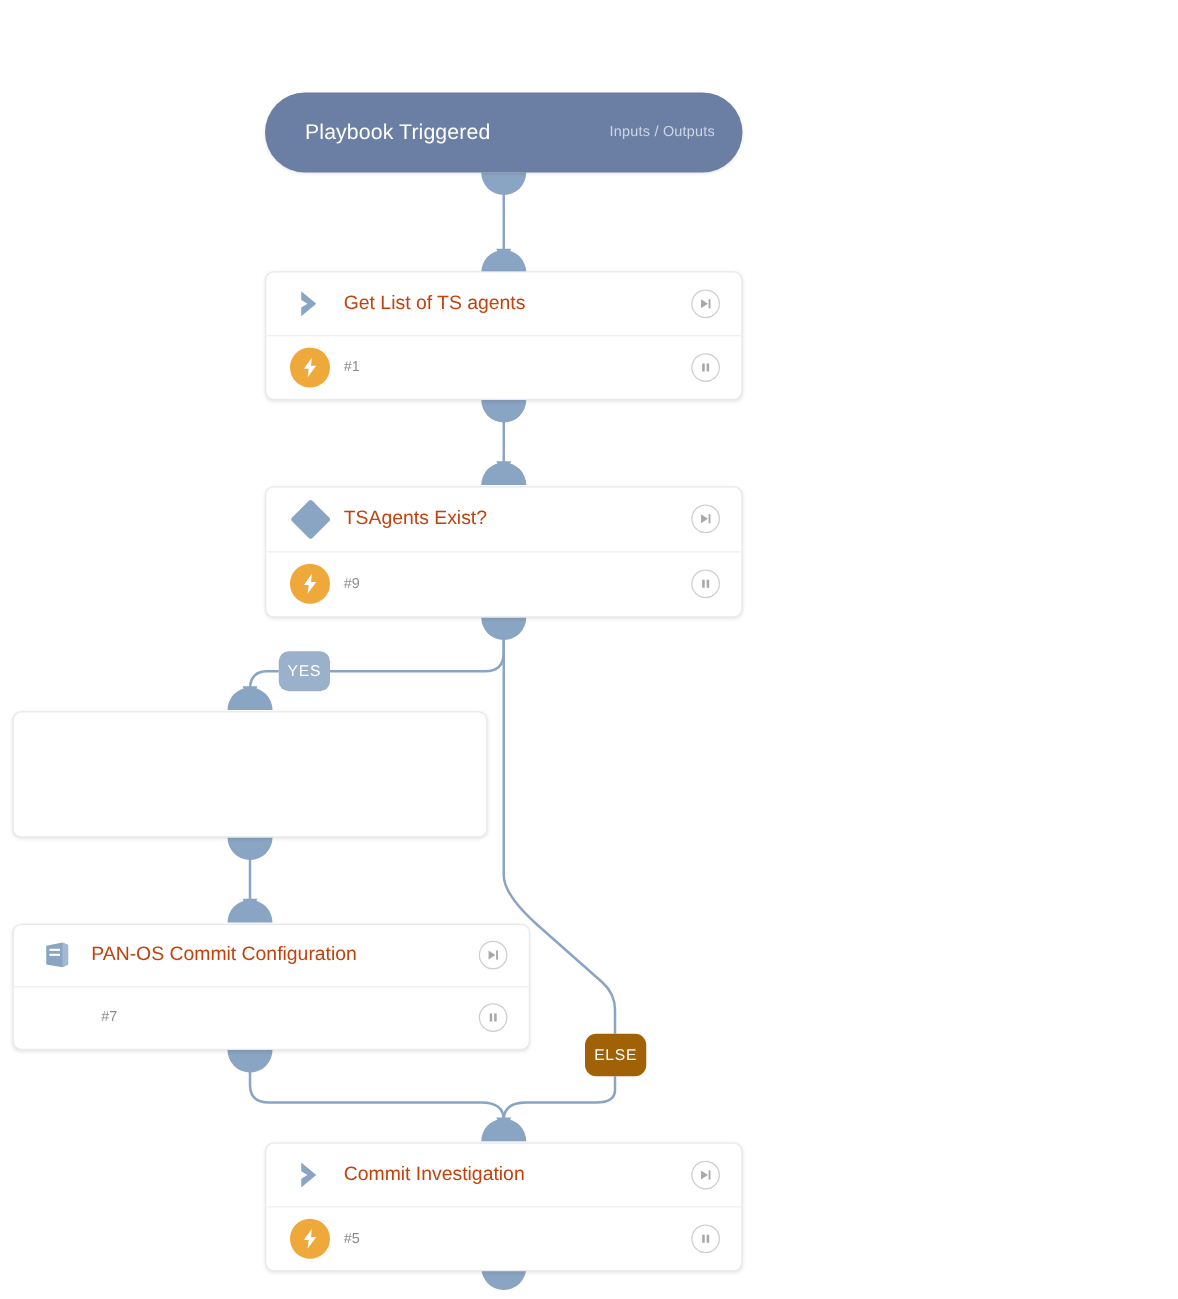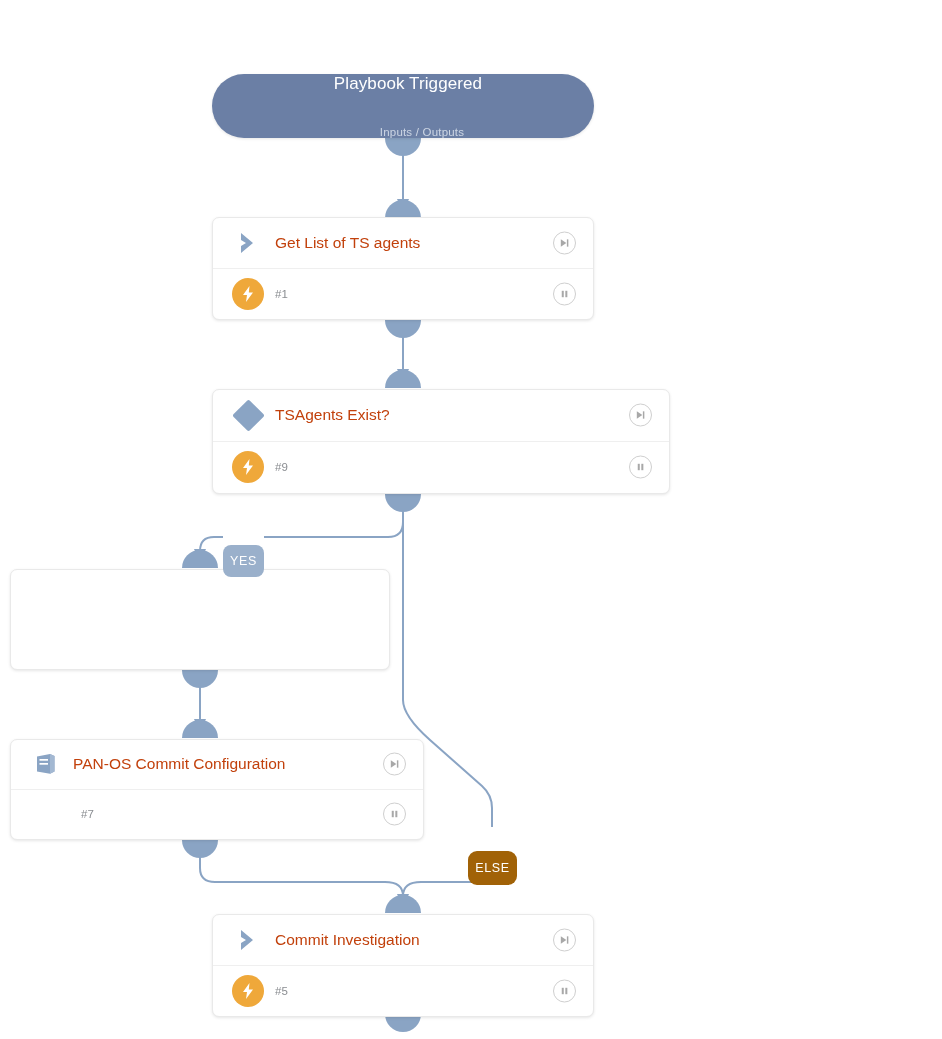--- a/index.html
+++ b/index.html
@@ -48,21 +48,20 @@
     width: 382px;
     height: 64px;
     background: #6b7fa5;
     border-radius: 32px;
     display: flex;
     align-items: center;
     box-sizing: border-box;
     padding: 0 22px 0 32px;
     box-shadow: 0 1px 3px rgba(0,0,0,0.10);
     z-index: 3;
-    flex-direction: column;
   }
   .trigger-title {
     color: #ffffff;
     font-size: 17px;
     letter-spacing: 0.1px;
     flex: 1;
   }
   .trigger-io {
     color: #cdd6e4;
     font-size: 11.5px;
@@ -172,21 +171,20 @@
     position: absolute;
     height: 32px;
     border-radius: 8px;
     display: flex;
     align-items: center;
     justify-content: center;
     font-size: 12.5px;
     letter-spacing: 0.6px;
     z-index: 4;
     box-sizing: border-box;
-    margin-top: 24px;
   }
   .badge-yes {
     background: #9ab0cb;
     color: #ffffff;
     left: 223px;
     top: 521px;
     width: 41px;
   }
   .badge-else {
     background: #a16207;
@@ -278,21 +276,21 @@
       <span class="card-num">#1</span>
       <span class="ctrl">
         <svg width="11" height="11" viewBox="0 0 12 12">
           <rect x="3" y="2.5" width="2.2" height="7" fill="#a8a8a8"></rect>
           <rect x="6.9" y="2.5" width="2.2" height="7" fill="#a8a8a8"></rect>
         </svg>
       </span>
     </div>
   </div>
 
-  <div class="card" style="left:212px; top:389px; width:458px; height:105px;">
+  <div class="card" style="left:212px; top:389px; width:382px; height:105px;">
     <div class="card-row card-row-top">
       <span class="glyph">
         <span class="ic-diamond"></span>
       </span>
       <span class="card-title">TSAgents Exist?</span>
       <span class="ctrl">
         <svg width="11" height="11" viewBox="0 0 12 12">
           <path d="M2 2 L8 6 L2 10 Z" fill="#a8a8a8"></path>
           <rect x="8.6" y="2" width="1.6" height="8" fill="#a8a8a8"></rect>
         </svg>

